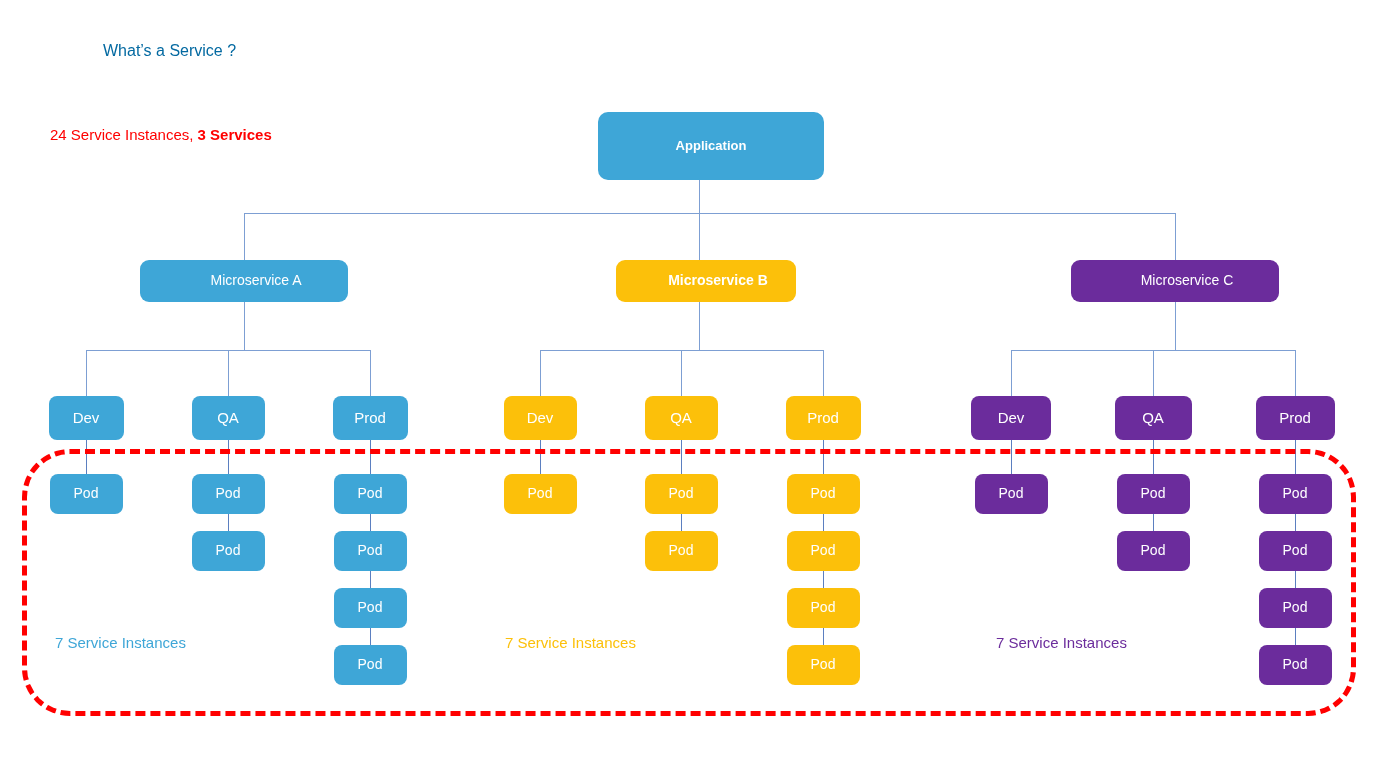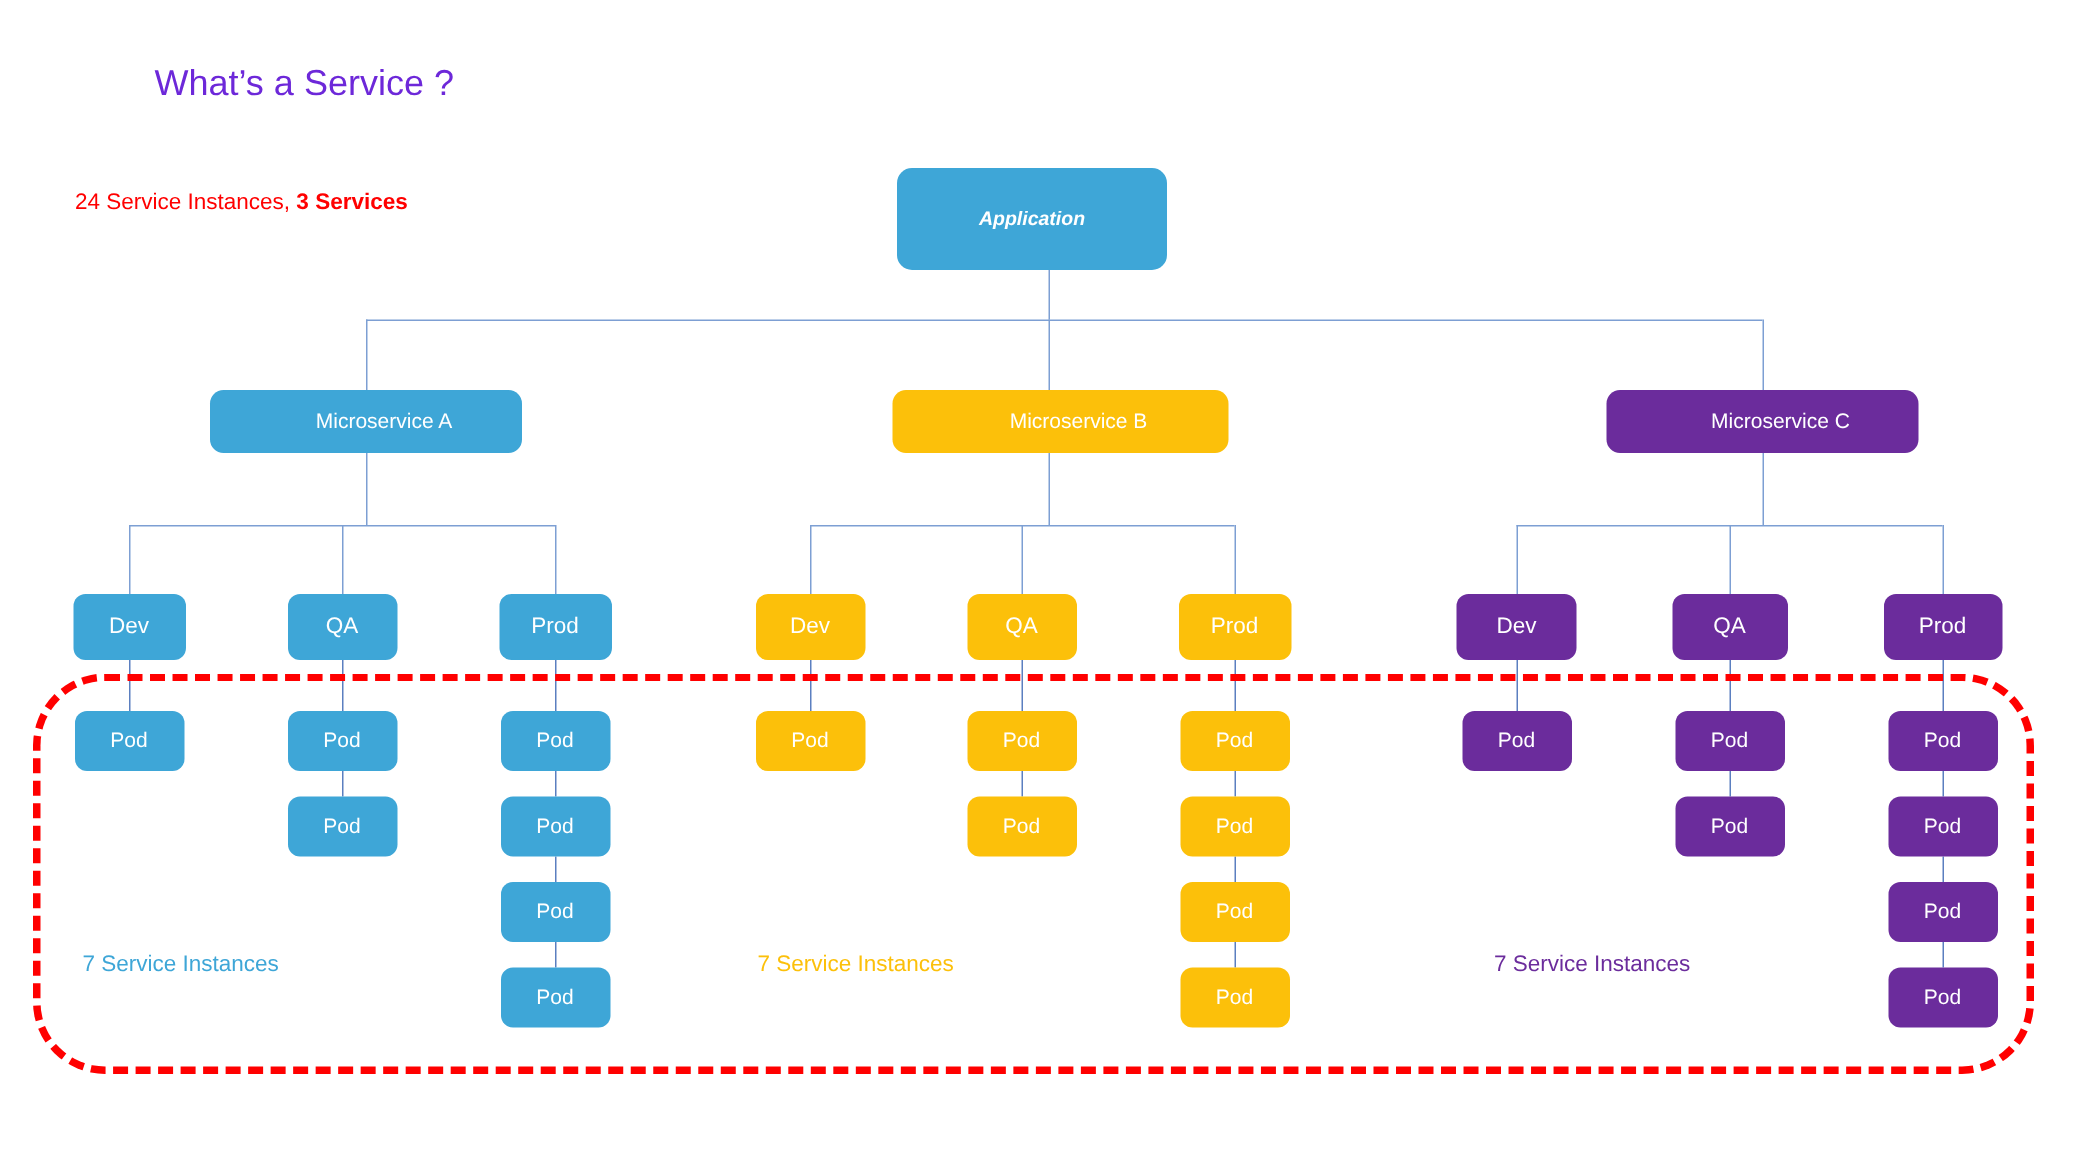--- a/index.html
+++ b/index.html
@@ -16,22 +16,22 @@
     height: 773px;
     background: #ffffff;
     overflow: hidden;
   }
 
   
   .title {
     position: absolute;
     left: 103px;
     top: 42px;
-    font-size: 24px;
-    color: #6d28d9;
+    font-size: 16px;
+    color: #0369a1;
     white-space: nowrap;
   }
   .total-label {
     position: absolute;
     left: 50px;
     top: 126px;
     font-size: 15px;
     color: #FF0000;
     white-space: nowrap;
   }
@@ -117,21 +117,21 @@
   <div class="total-label">
     <span>24 Service Instances, </span><b>3 Services</b>
   </div>
 
   <div id="graph-layer">
       <div class="line v " style="left: 699px; top: 180px; height: 33px;"></div>
       <div class="line h" style="left: 244px; top: 213px; width: 931px;"></div>
       <div class="line v " style="left: 244px; top: 213px; height: 47px;"></div>
       <div class="line v " style="left: 699px; top: 213px; height: 47px;"></div>
       <div class="line v " style="left: 1175px; top: 213px; height: 47px;"></div>
-      <div class="node node-app c-blue" style="left: 598px; top: 112px; width: 180px; height: 68px; font-style: italic;">Application</div>
+      <div class="node node-app c-blue" style="left: 598px; top: 112px; width: 226px; height: 68px;">Application</div>
       <div class="line v " style="left: 244px; top: 302px; height: 48px;"></div>
       <div class="line h" style="left: 86px; top: 350px; width: 284px;"></div>
       <div class="line v " style="left: 86px; top: 350px; height: 46px;"></div>
       <div class="line v " style="left: 228px; top: 350px; height: 46px;"></div>
       <div class="line v " style="left: 370px; top: 350px; height: 46px;"></div>
       <div class="node node-ms c-blue" style="left: 140px; top: 260px; width: 208px; height: 42px;">Microservice A</div>
       <div class="node node-env c-blue" style="left: 48.5px; top: 396px; width: 75px; height: 44px;">Dev</div>
       <div class="line v pod-link" style="left: 86px; top: 440px; height: 34px;"></div>
       <div class="node node-pod c-blue" style="left: 49.5px; top: 474px; width: 73px; height: 40px;">Pod</div>
       <div class="node node-env c-blue" style="left: 191.5px; top: 396px; width: 73px; height: 44px;">QA</div>
@@ -147,21 +147,21 @@
       <div class="node node-pod c-blue" style="left: 333.5px; top: 531px; width: 73px; height: 40px;">Pod</div>
       <div class="line v pod-link" style="left: 370px; top: 628px; height: 17px;"></div>
       <div class="node node-pod c-blue" style="left: 333.5px; top: 588px; width: 73px; height: 40px;">Pod</div>
       <div class="node node-pod c-blue" style="left: 333.5px; top: 645px; width: 73px; height: 40px;">Pod</div>
       <div class="instances-label t-blue" style="left: 55px; top: 634px;">7 Service Instances</div>
       <div class="line v " style="left: 699px; top: 302px; height: 48px;"></div>
       <div class="line h" style="left: 540px; top: 350px; width: 283px;"></div>
       <div class="line v " style="left: 540px; top: 350px; height: 46px;"></div>
       <div class="line v " style="left: 681px; top: 350px; height: 46px;"></div>
       <div class="line v " style="left: 823px; top: 350px; height: 46px;"></div>
-      <div class="node node-ms c-amber" style="left: 595px; top: 260px; width: 224px; height: 42px;">Microservice B</div>
+      <div class="node node-ms c-amber" style="left: 616px; top: 260px; width: 180px; height: 42px; font-weight: bold;">Microservice B</div>
       <div class="node node-env c-amber" style="left: 503.5px; top: 396px; width: 73px; height: 44px;">Dev</div>
       <div class="line v pod-link" style="left: 540px; top: 440px; height: 34px;"></div>
       <div class="node node-pod c-amber" style="left: 503.5px; top: 474px; width: 73px; height: 40px;">Pod</div>
       <div class="node node-env c-amber" style="left: 644.5px; top: 396px; width: 73px; height: 44px;">QA</div>
       <div class="line v pod-link" style="left: 681px; top: 440px; height: 34px;"></div>
       <div class="line v pod-link" style="left: 681px; top: 514px; height: 17px;"></div>
       <div class="node node-pod c-amber" style="left: 644.5px; top: 474px; width: 73px; height: 40px;">Pod</div>
       <div class="node node-pod c-amber" style="left: 644.5px; top: 531px; width: 73px; height: 40px;">Pod</div>
       <div class="node node-env c-amber" style="left: 785.5px; top: 396px; width: 75px; height: 44px;">Prod</div>
       <div class="line v pod-link" style="left: 823px; top: 440px; height: 34px;"></div>

